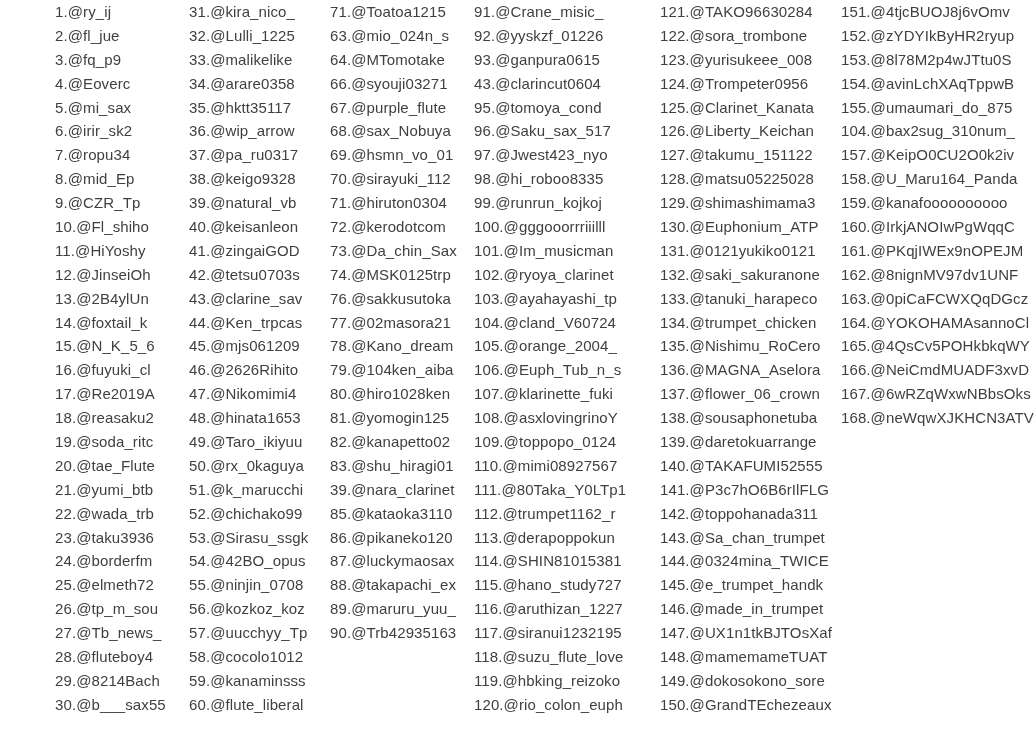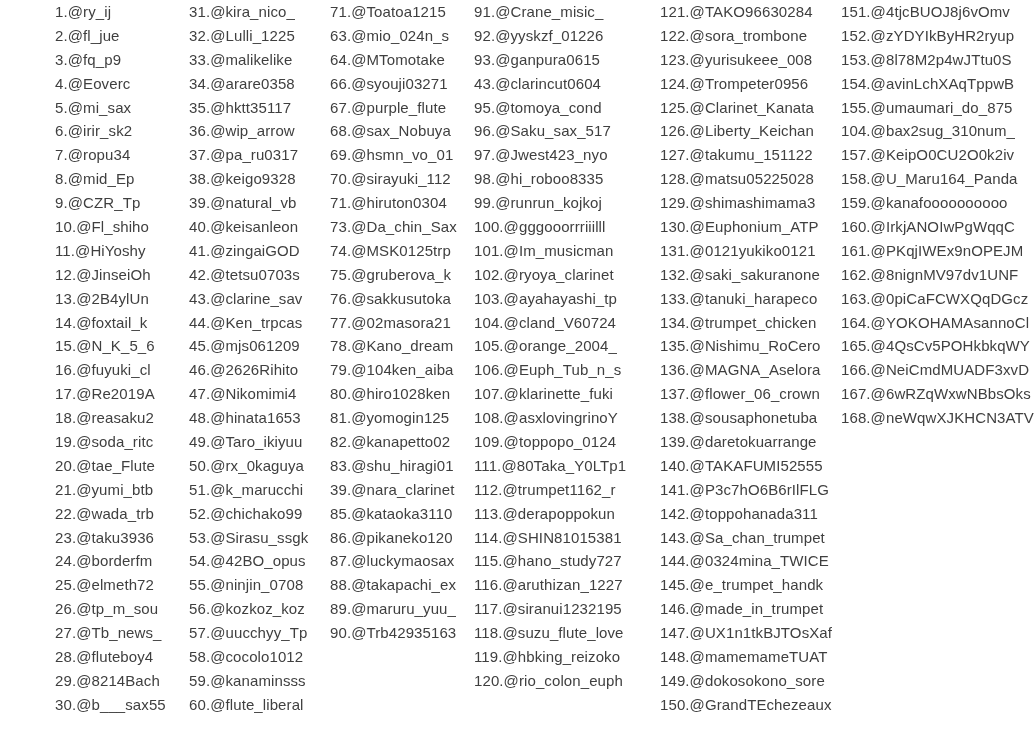--- a/index.html
+++ b/index.html
@@ -114,23 +114,23 @@
       <div class="col col-3">
         <div class="row"><span>71</span><span>.</span><span>@Toatoa1215</span></div>
         <div class="row"><span>63</span><span>.</span><span>@mio_024n_s</span></div>
         <div class="row"><span>64</span><span>.</span><span>@MTomotake</span></div>
         <div class="row"><span>66</span><span>.</span><span>@syouji03271</span></div>
         <div class="row"><span>67</span><span>.</span><span>@purple_flute</span></div>
         <div class="row"><span>68</span><span>.</span><span>@sax_Nobuya</span></div>
         <div class="row"><span>69</span><span>.</span><span>@hsmn_vo_01</span></div>
         <div class="row"><span>70</span><span>.</span><span>@sirayuki_112</span></div>
         <div class="row"><span>71</span><span>.</span><span>@hiruton0304</span></div>
+        <div class="row"><span>72</span><span>.</span><span>@kerodotcom</span></div>
         <div class="row"><span>73</span><span>.</span><span>@Da_chin_Sax</span></div>
         <div class="row"><span>74</span><span>.</span><span>@MSK0125trp</span></div>
-        <div class="row"><span>75</span><span>.</span><span>@gruberova_k</span></div>
         <div class="row"><span>76</span><span>.</span><span>@sakkusutoka</span></div>
         <div class="row"><span>77</span><span>.</span><span>@02masora21</span></div>
         <div class="row"><span>78</span><span>.</span><span>@Kano_dream</span></div>
         <div class="row"><span>79</span><span>.</span><span>@104ken_aiba</span></div>
         <div class="row"><span>80</span><span>.</span><span>@hiro1028ken</span></div>
         <div class="row"><span>81</span><span>.</span><span>@yomogin125</span></div>
         <div class="row"><span>82</span><span>.</span><span>@kanapetto02</span></div>
         <div class="row"><span>83</span><span>.</span><span>@shu_hiragi01</span></div>
         <div class="row"><span>39</span><span>.</span><span>@nara_clarinet</span></div>
         <div class="row"><span>85</span><span>.</span><span>@kataoka3110</span></div>
@@ -153,20 +153,21 @@
         <div class="row"><span>100</span><span>.</span><span>@gggooorrriiilll</span></div>
         <div class="row"><span>101</span><span>.</span><span>@Im_musicman</span></div>
         <div class="row"><span>102</span><span>.</span><span>@ryoya_clarinet</span></div>
         <div class="row"><span>103</span><span>.</span><span>@ayahayashi_tp</span></div>
         <div class="row"><span>104</span><span>.</span><span>@cland_V60724</span></div>
         <div class="row"><span>105</span><span>.</span><span>@orange_2004_</span></div>
         <div class="row"><span>106</span><span>.</span><span>@Euph_Tub_n_s</span></div>
         <div class="row"><span>107</span><span>.</span><span>@klarinette_fuki</span></div>
         <div class="row"><span>108</span><span>.</span><span>@asxlovingrinoY</span></div>
         <div class="row"><span>109</span><span>.</span><span>@toppopo_0124</span></div>
+        <div class="row"><span>110</span><span>.</span><span>@mimi08927567</span></div>
         <div class="row"><span>111</span><span>.</span><span>@80Taka_Y0LTp1</span></div>
         <div class="row"><span>112</span><span>.</span><span>@trumpet1162_r</span></div>
         <div class="row"><span>113</span><span>.</span><span>@derapoppokun</span></div>
         <div class="row"><span>114</span><span>.</span><span>@SHIN81015381</span></div>
         <div class="row"><span>115</span><span>.</span><span>@hano_study727</span></div>
         <div class="row"><span>116</span><span>.</span><span>@aruthizan_1227</span></div>
         <div class="row"><span>117</span><span>.</span><span>@siranui1232195</span></div>
         <div class="row"><span>118</span><span>.</span><span>@suzu_flute_love</span></div>
         <div class="row"><span>119</span><span>.</span><span>@hbking_reizoko</span></div>
         <div class="row"><span>120</span><span>.</span><span>@rio_colon_euph</span></div>

